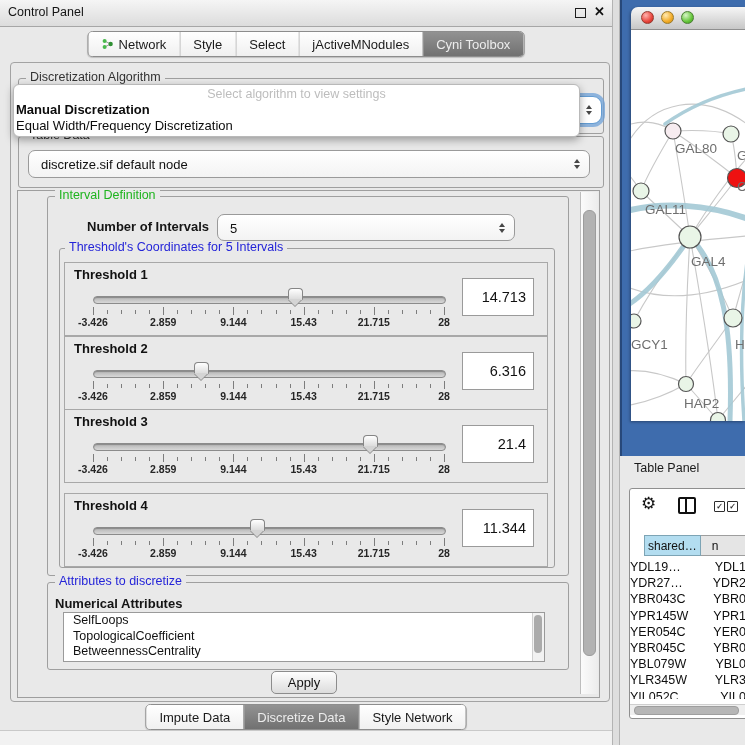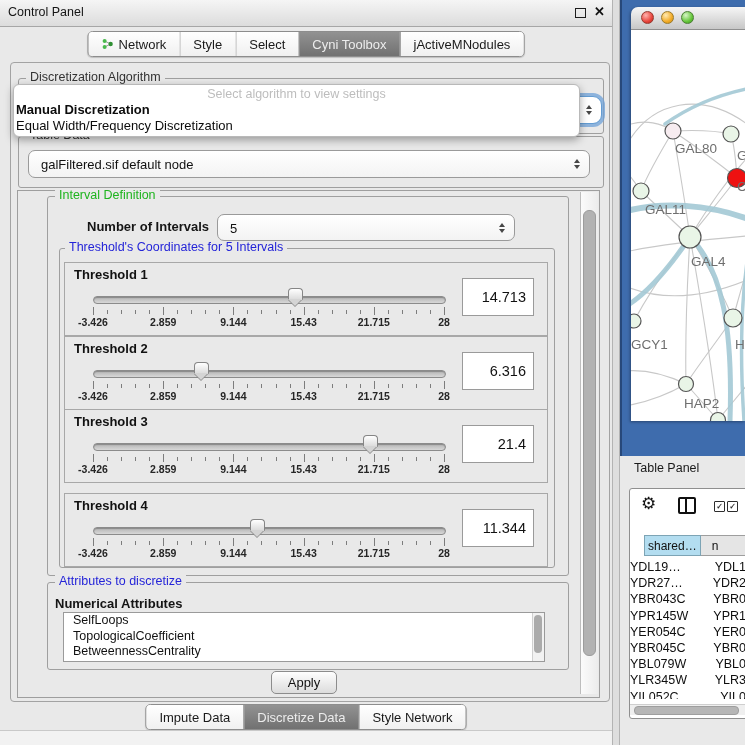--- a/index.html
+++ b/index.html
@@ -137,25 +137,25 @@
           </svg>
         </span>
         <span>Network</span>
       </div>
       <div class="tab">
         <span>Style</span>
       </div>
       <div class="tab">
         <span>Select</span>
       </div>
+      <div class="tab">
+        <span>jActiveMNodules</span>
+      </div>
       <div class="tab sel">
         <span>Cyni Toolbox</span>
-      </div>
-      <div class="tab">
-        <span>jActiveMNodules</span>
       </div>
     </div>
 
   <div class="outer"></div>
 
   <div class="group" id="alg-group" style="left:18px;top:78px;width:584px;height:54px"></div>
   <div class="gtitle" style="left:26px;top:71px">Discretization Algorithm</div>
   <div class="combo focusring" style="left:28px;top:96px;width:572px;height:26px">
     <span class="updown">
         <i class="up"></i>
@@ -167,21 +167,21 @@
     <div class="hint">Select algorithm to view settings</div>
     <div id="popup-opts">
         <div class="opt b">Manual Discretization</div>
         <div class="opt">Equal Width/Frequency Discretization</div>
       </div>
   </div>
 
   <div class="group" style="left:18px;top:136px;width:584px;height:50px"></div>
   <div class="gtitle" style="left:26px;top:129px">Table Data</div>
   <div class="combo" style="left:28px;top:150px;width:560px;height:26px">
-    <span class="val">galFiltered.sif default node</span>
+    <span class="val">discretize.sif default node</span>
     <span class="updown">
         <i class="up"></i>
         <i class="dn"></i>
       </span>
   </div>
 
   <div class="scrollpane"></div>
   <div class="vsb">
       <div class="thumb"></div>
     </div>

